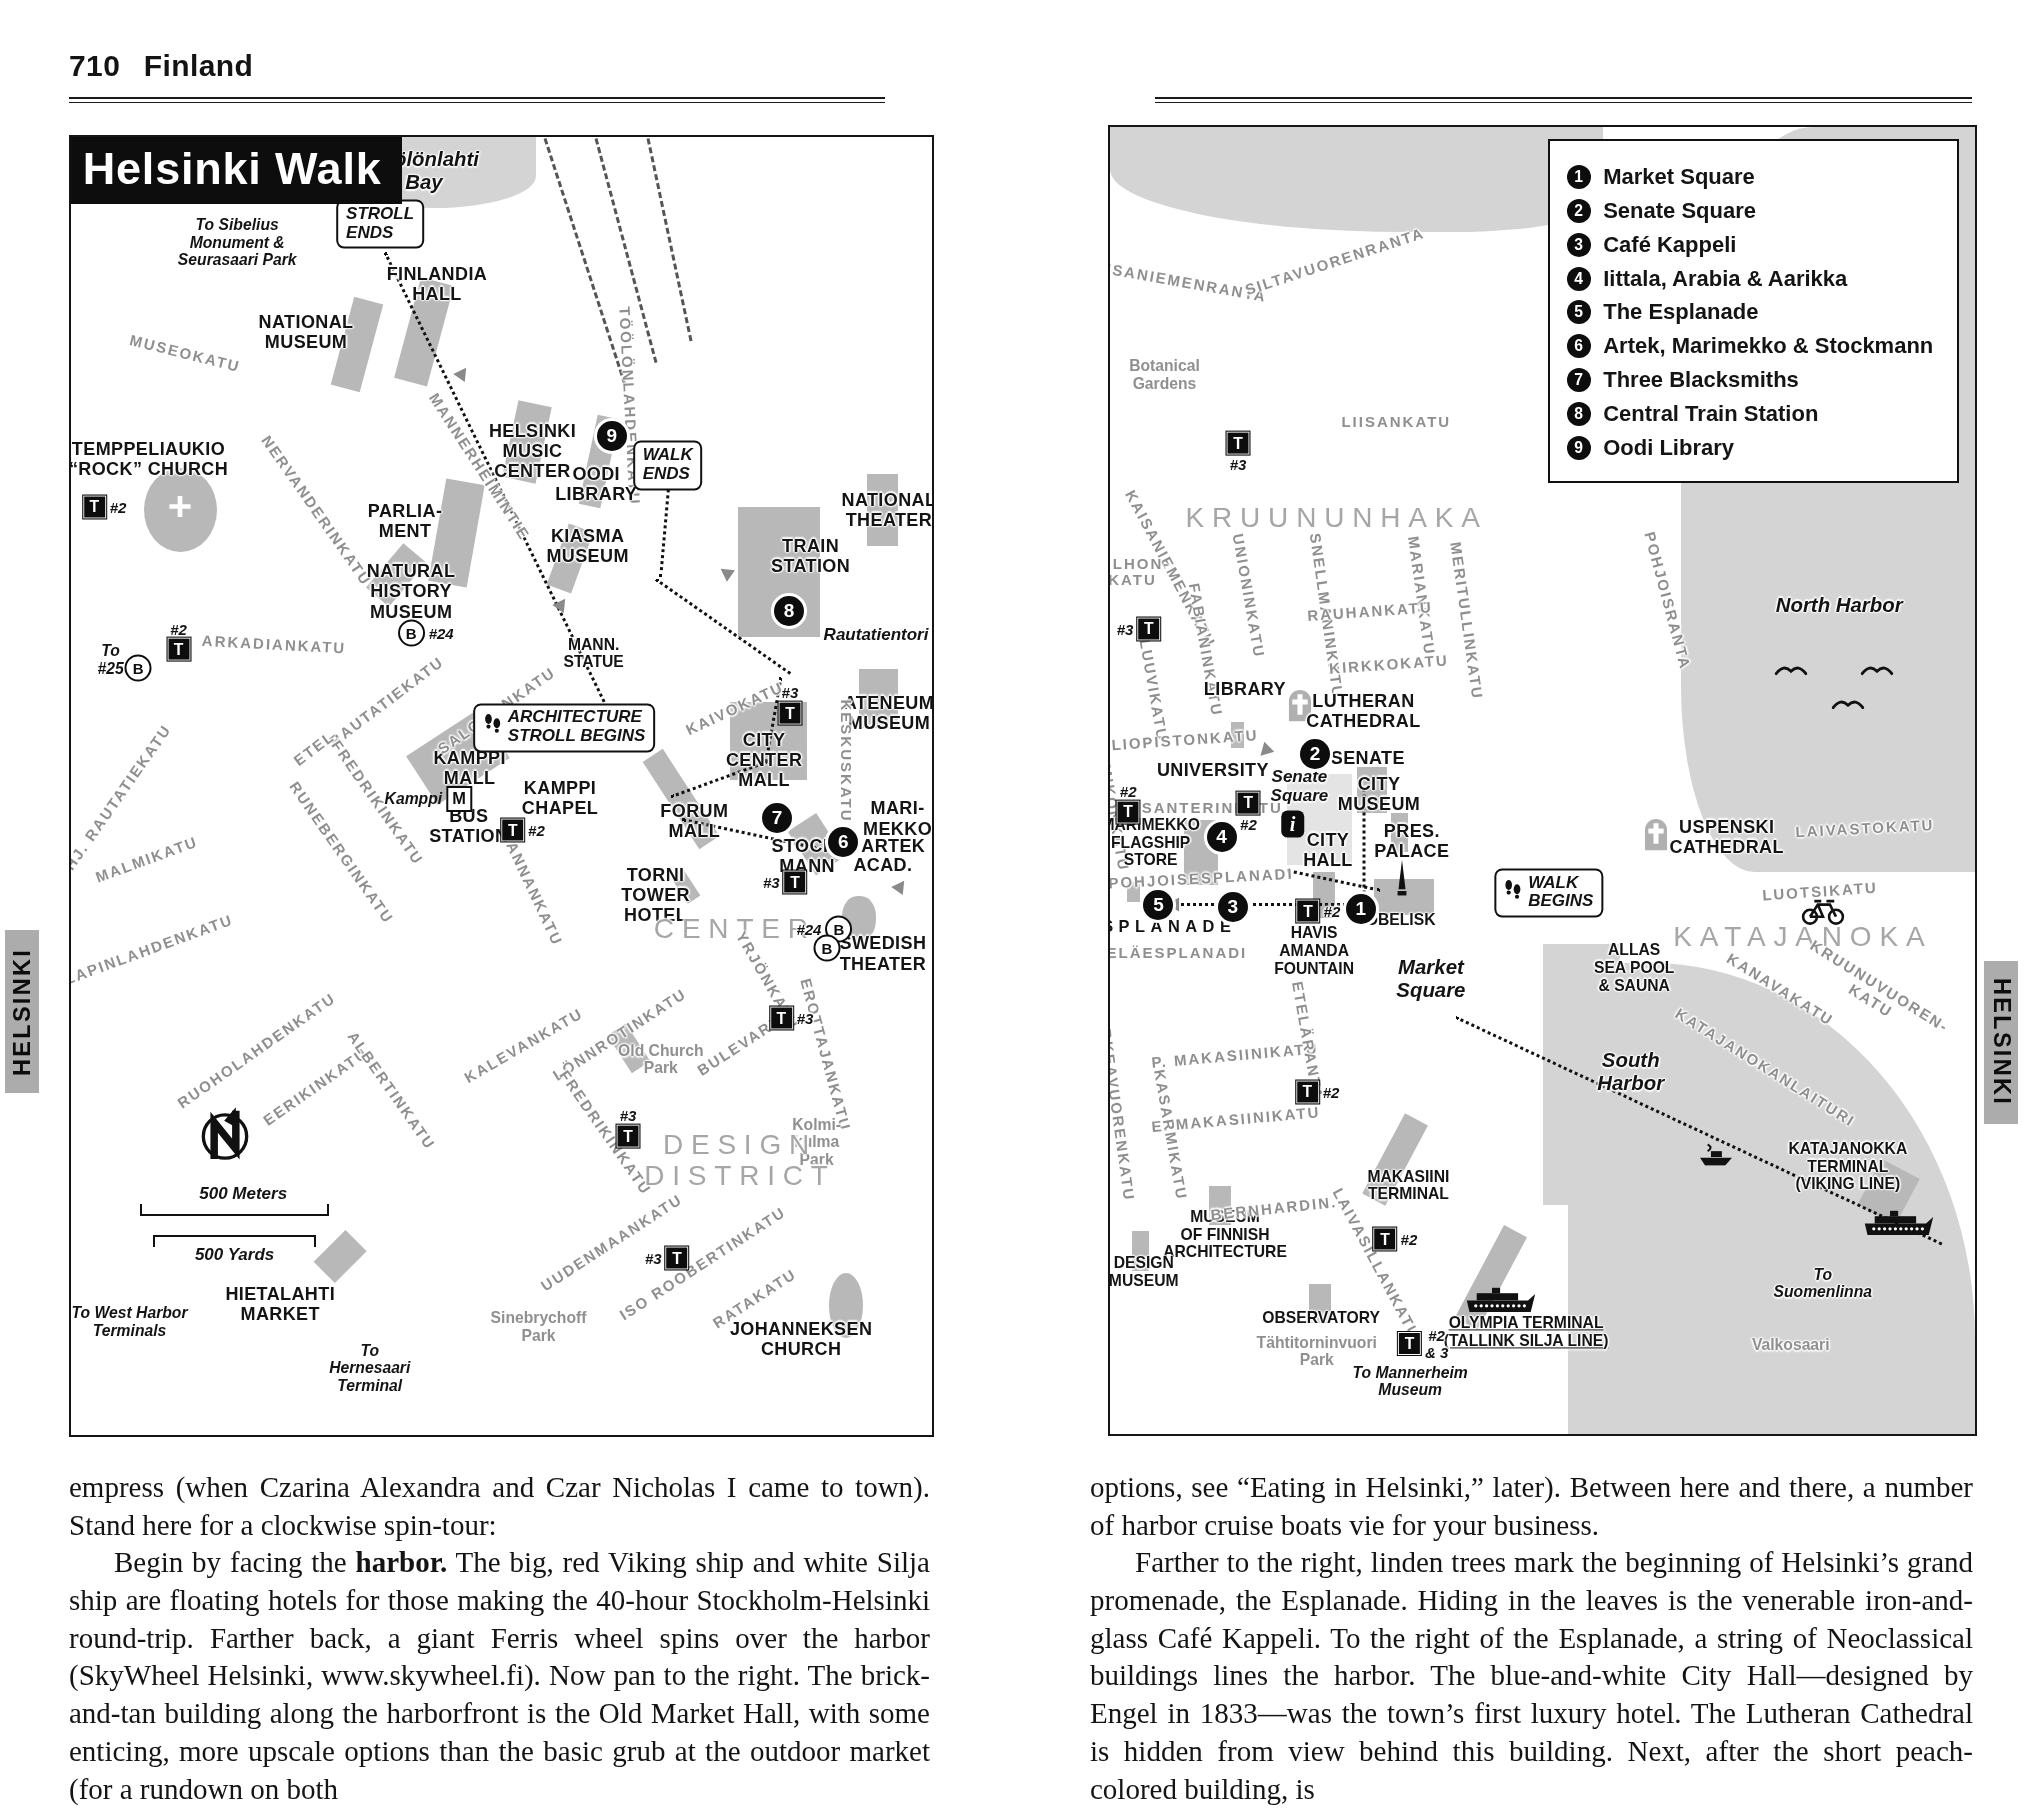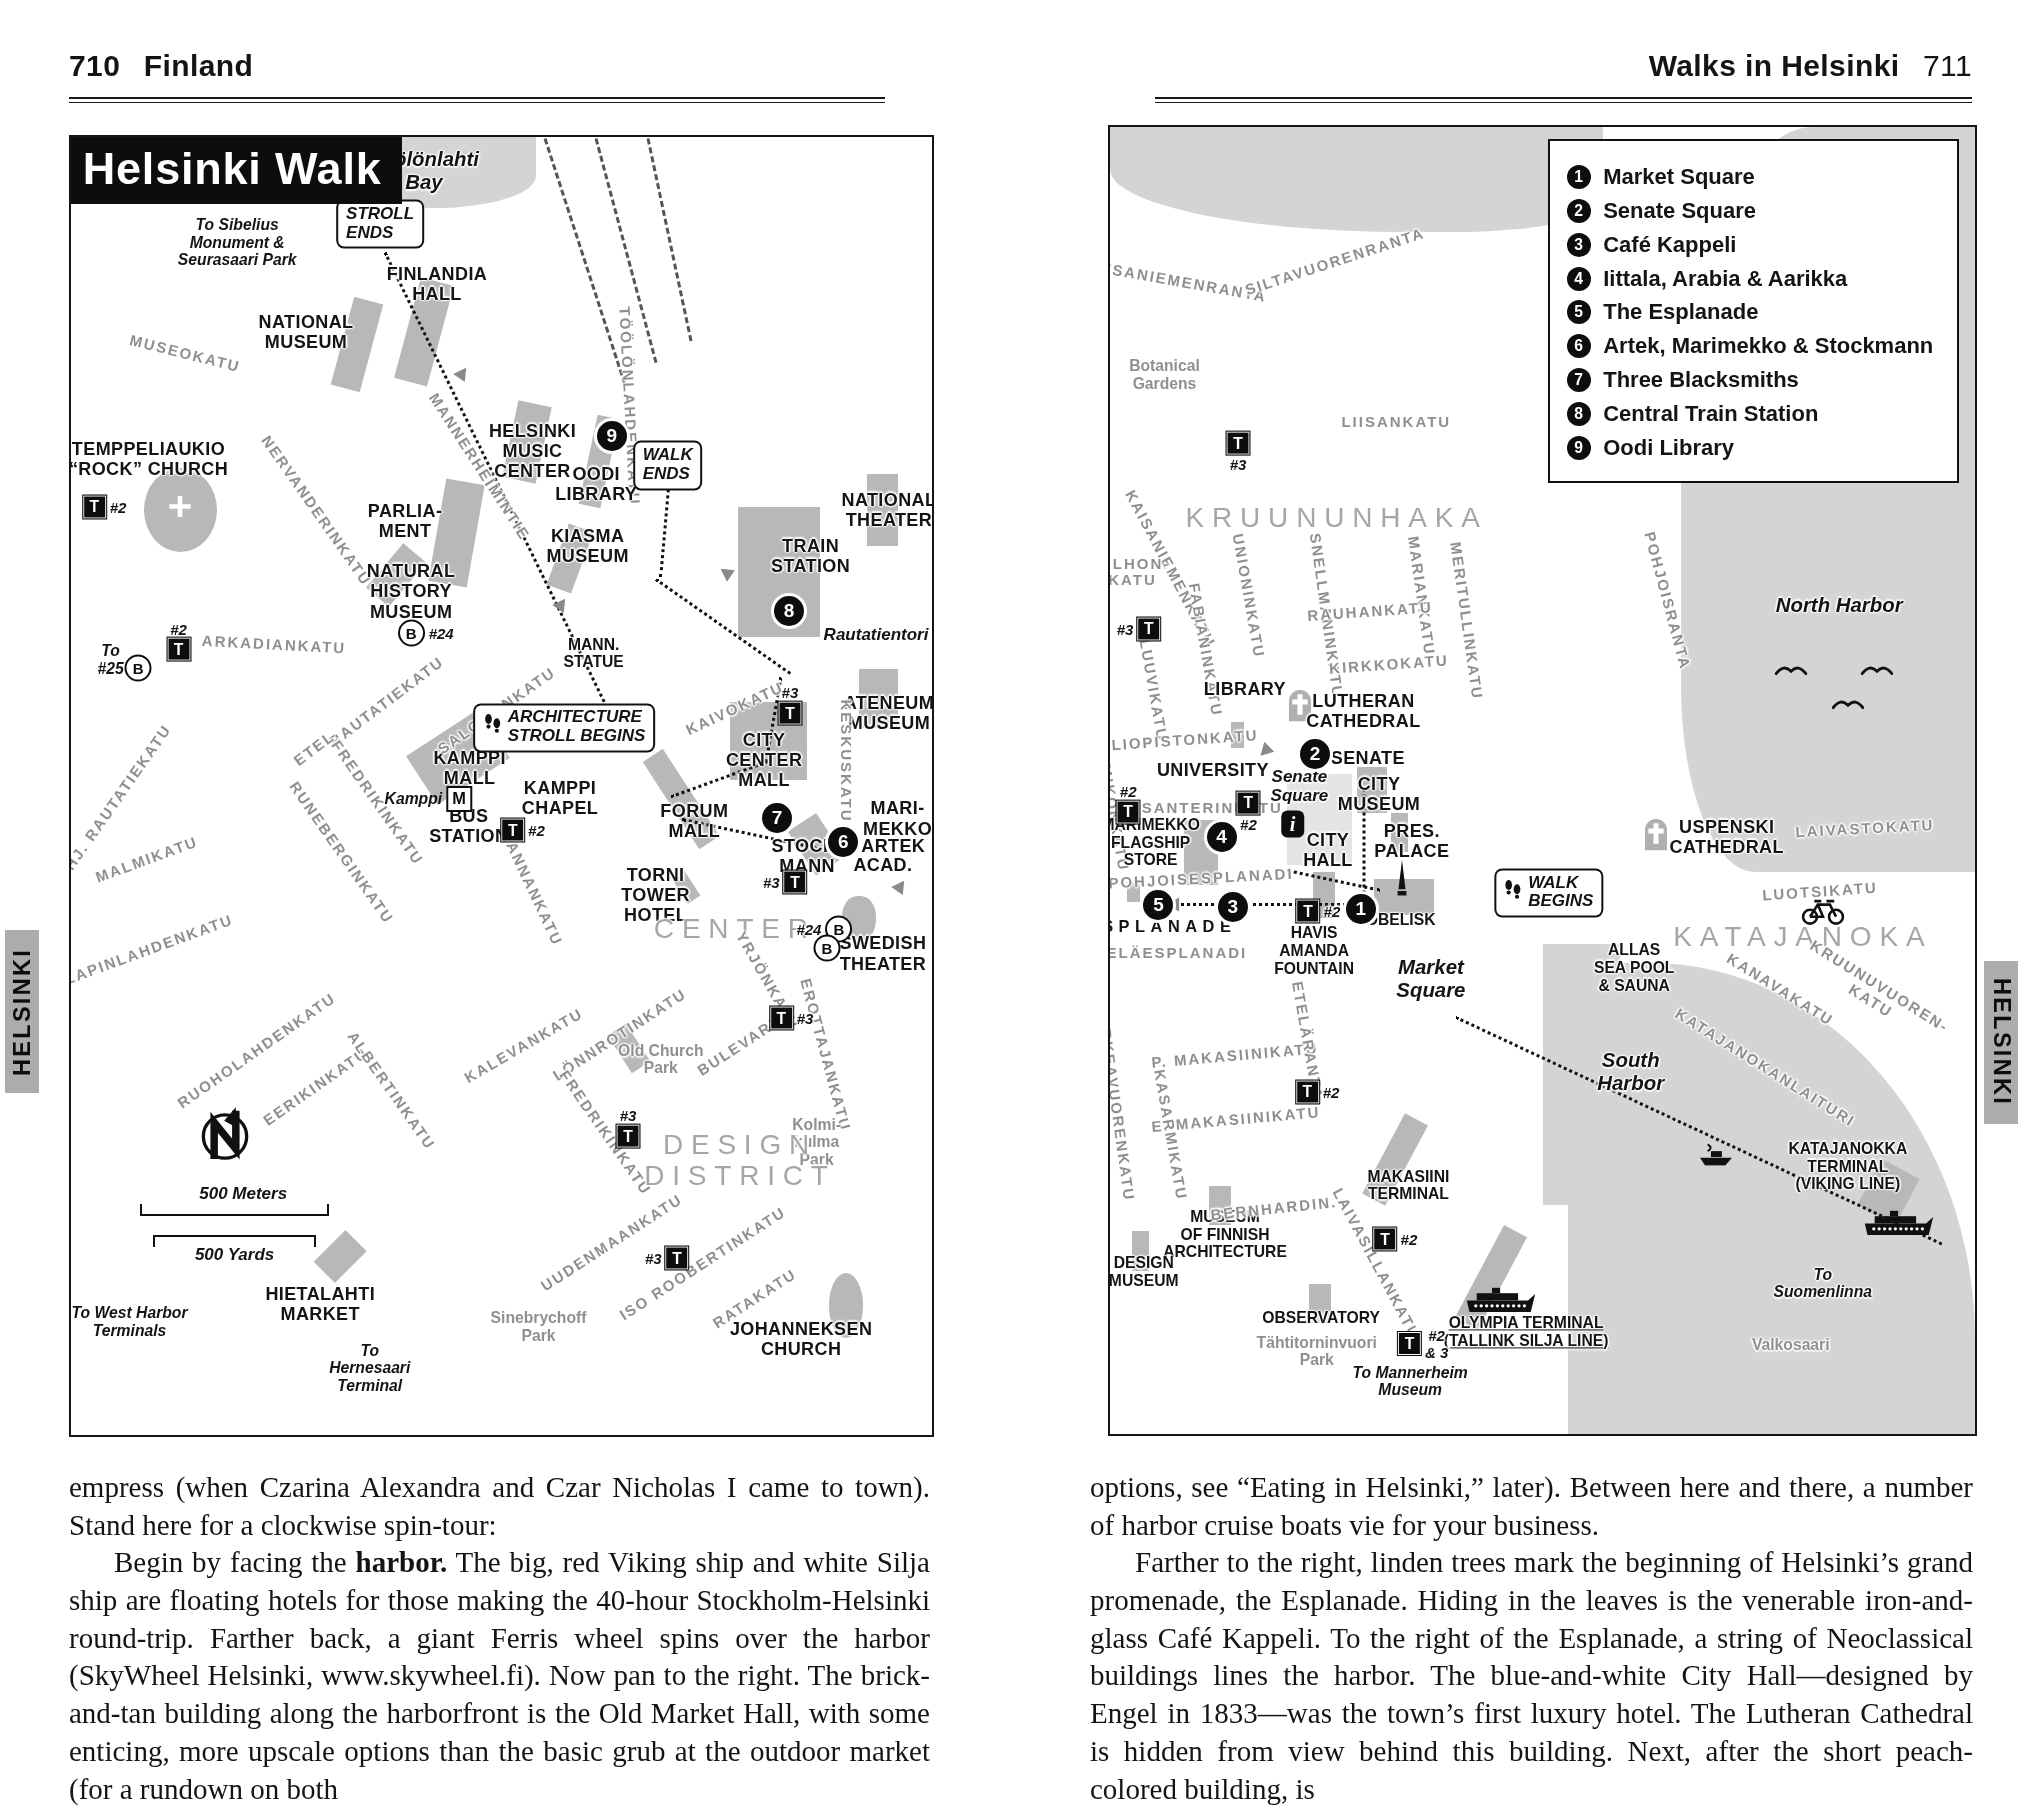--- a/index.html
+++ b/index.html
@@ -92,23 +92,20 @@
 </head>
 <body>
 
 <div class="page">
 
   <div class="hdr hdr-left">
     <span>710</span><span class="sect">Finland</span>
   </div>
   <div class="rule rule-left"></div>
 
-  <div class="hdr hdr-right">
-    <span class="ttl">Walks in Helsinki</span><span class="pgnum">711</span>
-  </div>
   <div class="rule rule-right"></div>
 
   <div class="side-tab tab-left">HELSINKI</div>
   <div class="side-tab tab-right">HELSINKI</div>
 
   <div class="map map-left">
     <div class="map-title">Helsinki Walk</div>
     <div></div>
     <div class="scale-txt" style="left:12%;top:80.7%;width:16%;font-style:italic;">500 Meters</div>
     <div class="sbar" style="left:8%;top:82.2%;width:21.5%;"></div>
@@ -273,21 +270,21 @@
       <div class="lbl street" style="position: absolute; left: 9.1%; top: 62.6%; transform: translate(-50%, -50%) rotate(-20deg);">LAPINLAHDENKATU</div>
       <div class="lbl street" style="position: absolute; left: 21.6%; top: 70.4%; transform: translate(-50%, -50%) rotate(-35deg);">RUOHOLAHDENKATU</div>
       <div class="lbl street" style="position: absolute; left: 28.4%; top: 73.2%; transform: translate(-50%, -50%) rotate(-35deg);">EERIKINKATU</div>
       <div class="lbl street" style="position: absolute; left: 37.2%; top: 73.5%; transform: translate(-50%, -50%) rotate(55deg);">ALBERTINKATU</div>
       <div class="lbl street" style="position: absolute; left: 52.6%; top: 70%; transform: translate(-50%, -50%) rotate(-30deg);">KALEVANKATU</div>
       <div class="iconwrap" style="position: absolute; left: 17.9%; top: 77.1%; transform: translate(-50%, -50%);"><svg width="61" height="75" viewBox="0 0 70 90">
           <circle cx="35" cy="45" r="26" fill="none" stroke="#111" stroke-width="4"></circle>
           <path d="M22 72 V28 L48 60 V14" stroke="#111" stroke-width="9" fill="none"></path>
           <path d="M48 34 L48 10 L34 26 Z" fill="#111"></path>
         </svg></div>
-      <div class="lbl poi" style="position: absolute; left: 24.3%; top: 89.9%; transform: translate(-50%, -50%); margin-left: 40px;">HIETALAHTI
+      <div class="lbl poi" style="position: absolute; left: 24.3%; top: 89.9%; transform: translate(-50%, -50%);">HIETALAHTI
 MARKET</div>
       <div class="lbl note" style="position: absolute; left: 6.8%; top: 91.3%; transform: translate(-50%, -50%);">To West Harbor
 Terminals</div>
       <div class="lbl note" style="position: absolute; left: 34.7%; top: 94.8%; transform: translate(-50%, -50%);">To
 Hernesaari
 Terminal</div>
       <div class="lbl park" style="position: absolute; left: 54.3%; top: 91.7%; transform: translate(-50%, -50%);">Sinebrychoff
 Park</div>
       <div class="lbl park" style="position: absolute; left: 68.5%; top: 71.1%; transform: translate(-50%, -50%);">Old Church
 Park</div>

